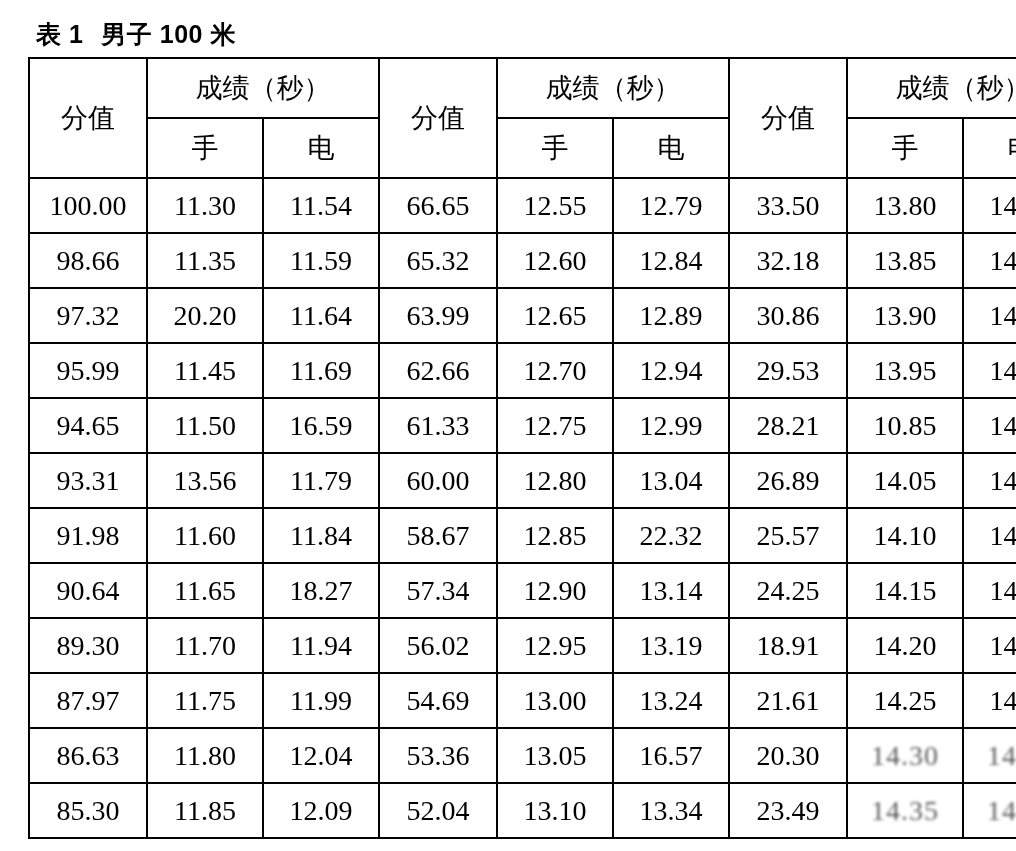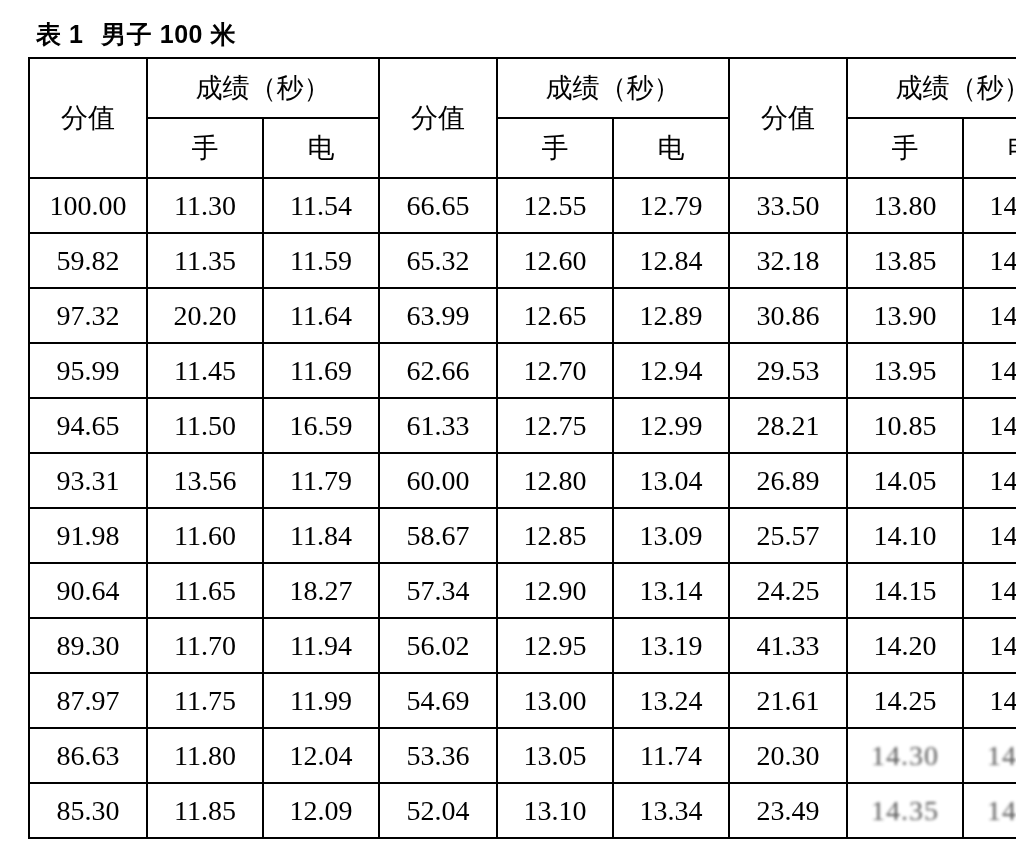--- a/index.html
+++ b/index.html
@@ -121,21 +121,21 @@
           <td>11.30</td>
           <td>11.54</td>
           <td>66.65</td>
           <td>12.55</td>
           <td>12.79</td>
           <td>33.50</td>
           <td>13.80</td>
           <td>14.04</td>
         </tr>
         <tr>
-          <td>59.82</td>
+          <td>98.66</td>
           <td>11.35</td>
           <td>11.59</td>
           <td>65.32</td>
           <td>12.60</td>
           <td>12.84</td>
           <td>32.18</td>
           <td>13.85</td>
           <td>14.09</td>
         </tr>
         <tr>
@@ -181,21 +181,21 @@
           <td>26.89</td>
           <td>14.05</td>
           <td>14.29</td>
         </tr>
         <tr>
           <td>91.98</td>
           <td>11.60</td>
           <td>11.84</td>
           <td>58.67</td>
           <td>12.85</td>
-          <td>13.09</td>
+          <td>22.32</td>
           <td>25.57</td>
           <td>14.10</td>
           <td>14.34</td>
         </tr>
         <tr>
           <td>90.64</td>
           <td>11.65</td>
           <td>18.27</td>
           <td>57.34</td>
           <td>12.90</td>
@@ -204,42 +204,42 @@
           <td>14.15</td>
           <td>14.39</td>
         </tr>
         <tr>
           <td>89.30</td>
           <td>11.70</td>
           <td>11.94</td>
           <td>56.02</td>
           <td>12.95</td>
           <td>13.19</td>
-          <td>41.33</td>
+          <td>18.91</td>
           <td>14.20</td>
           <td>14.44</td>
         </tr>
         <tr>
           <td>87.97</td>
           <td>11.75</td>
           <td>11.99</td>
           <td>54.69</td>
           <td>13.00</td>
           <td>13.24</td>
           <td>21.61</td>
           <td>14.25</td>
           <td>14.49</td>
         </tr>
         <tr>
           <td>86.63</td>
           <td>11.80</td>
           <td>12.04</td>
           <td>53.36</td>
           <td>13.05</td>
-          <td>11.74</td>
+          <td>16.57</td>
           <td>20.30</td>
           <td class="blur">14.30</td>
           <td class="blur">14.54</td>
         </tr>
         <tr>
           <td>85.30</td>
           <td>11.85</td>
           <td>12.09</td>
           <td>52.04</td>
           <td>13.10</td>

